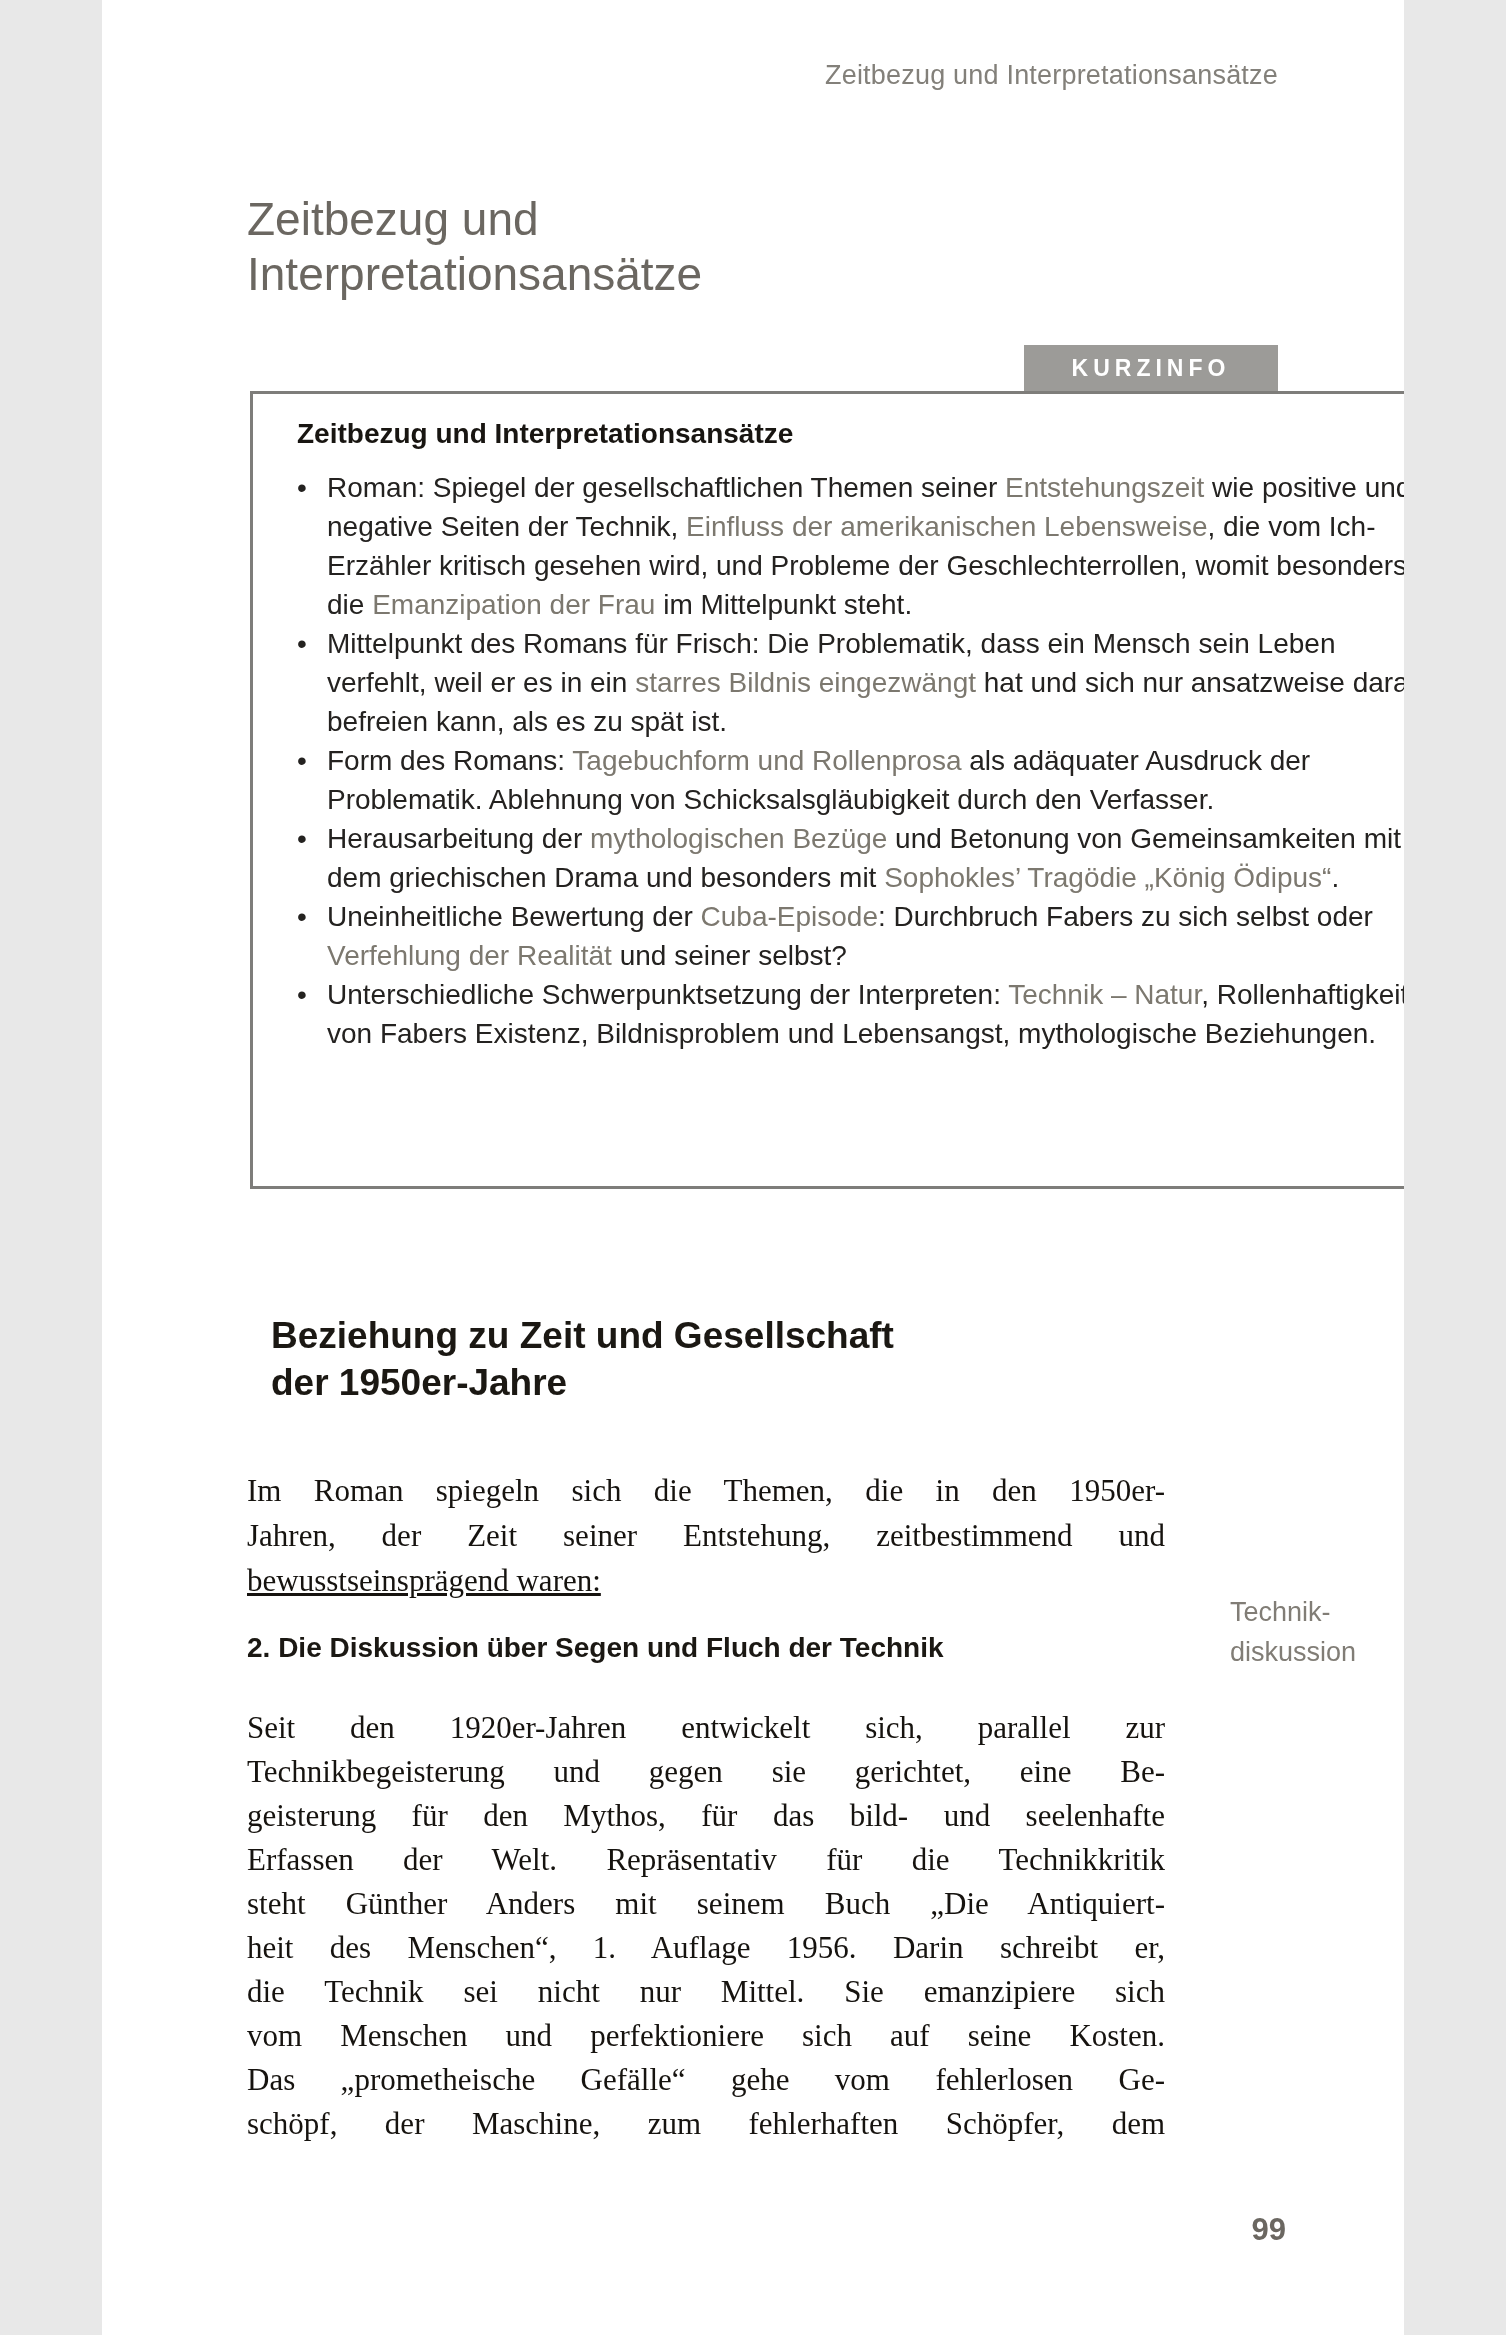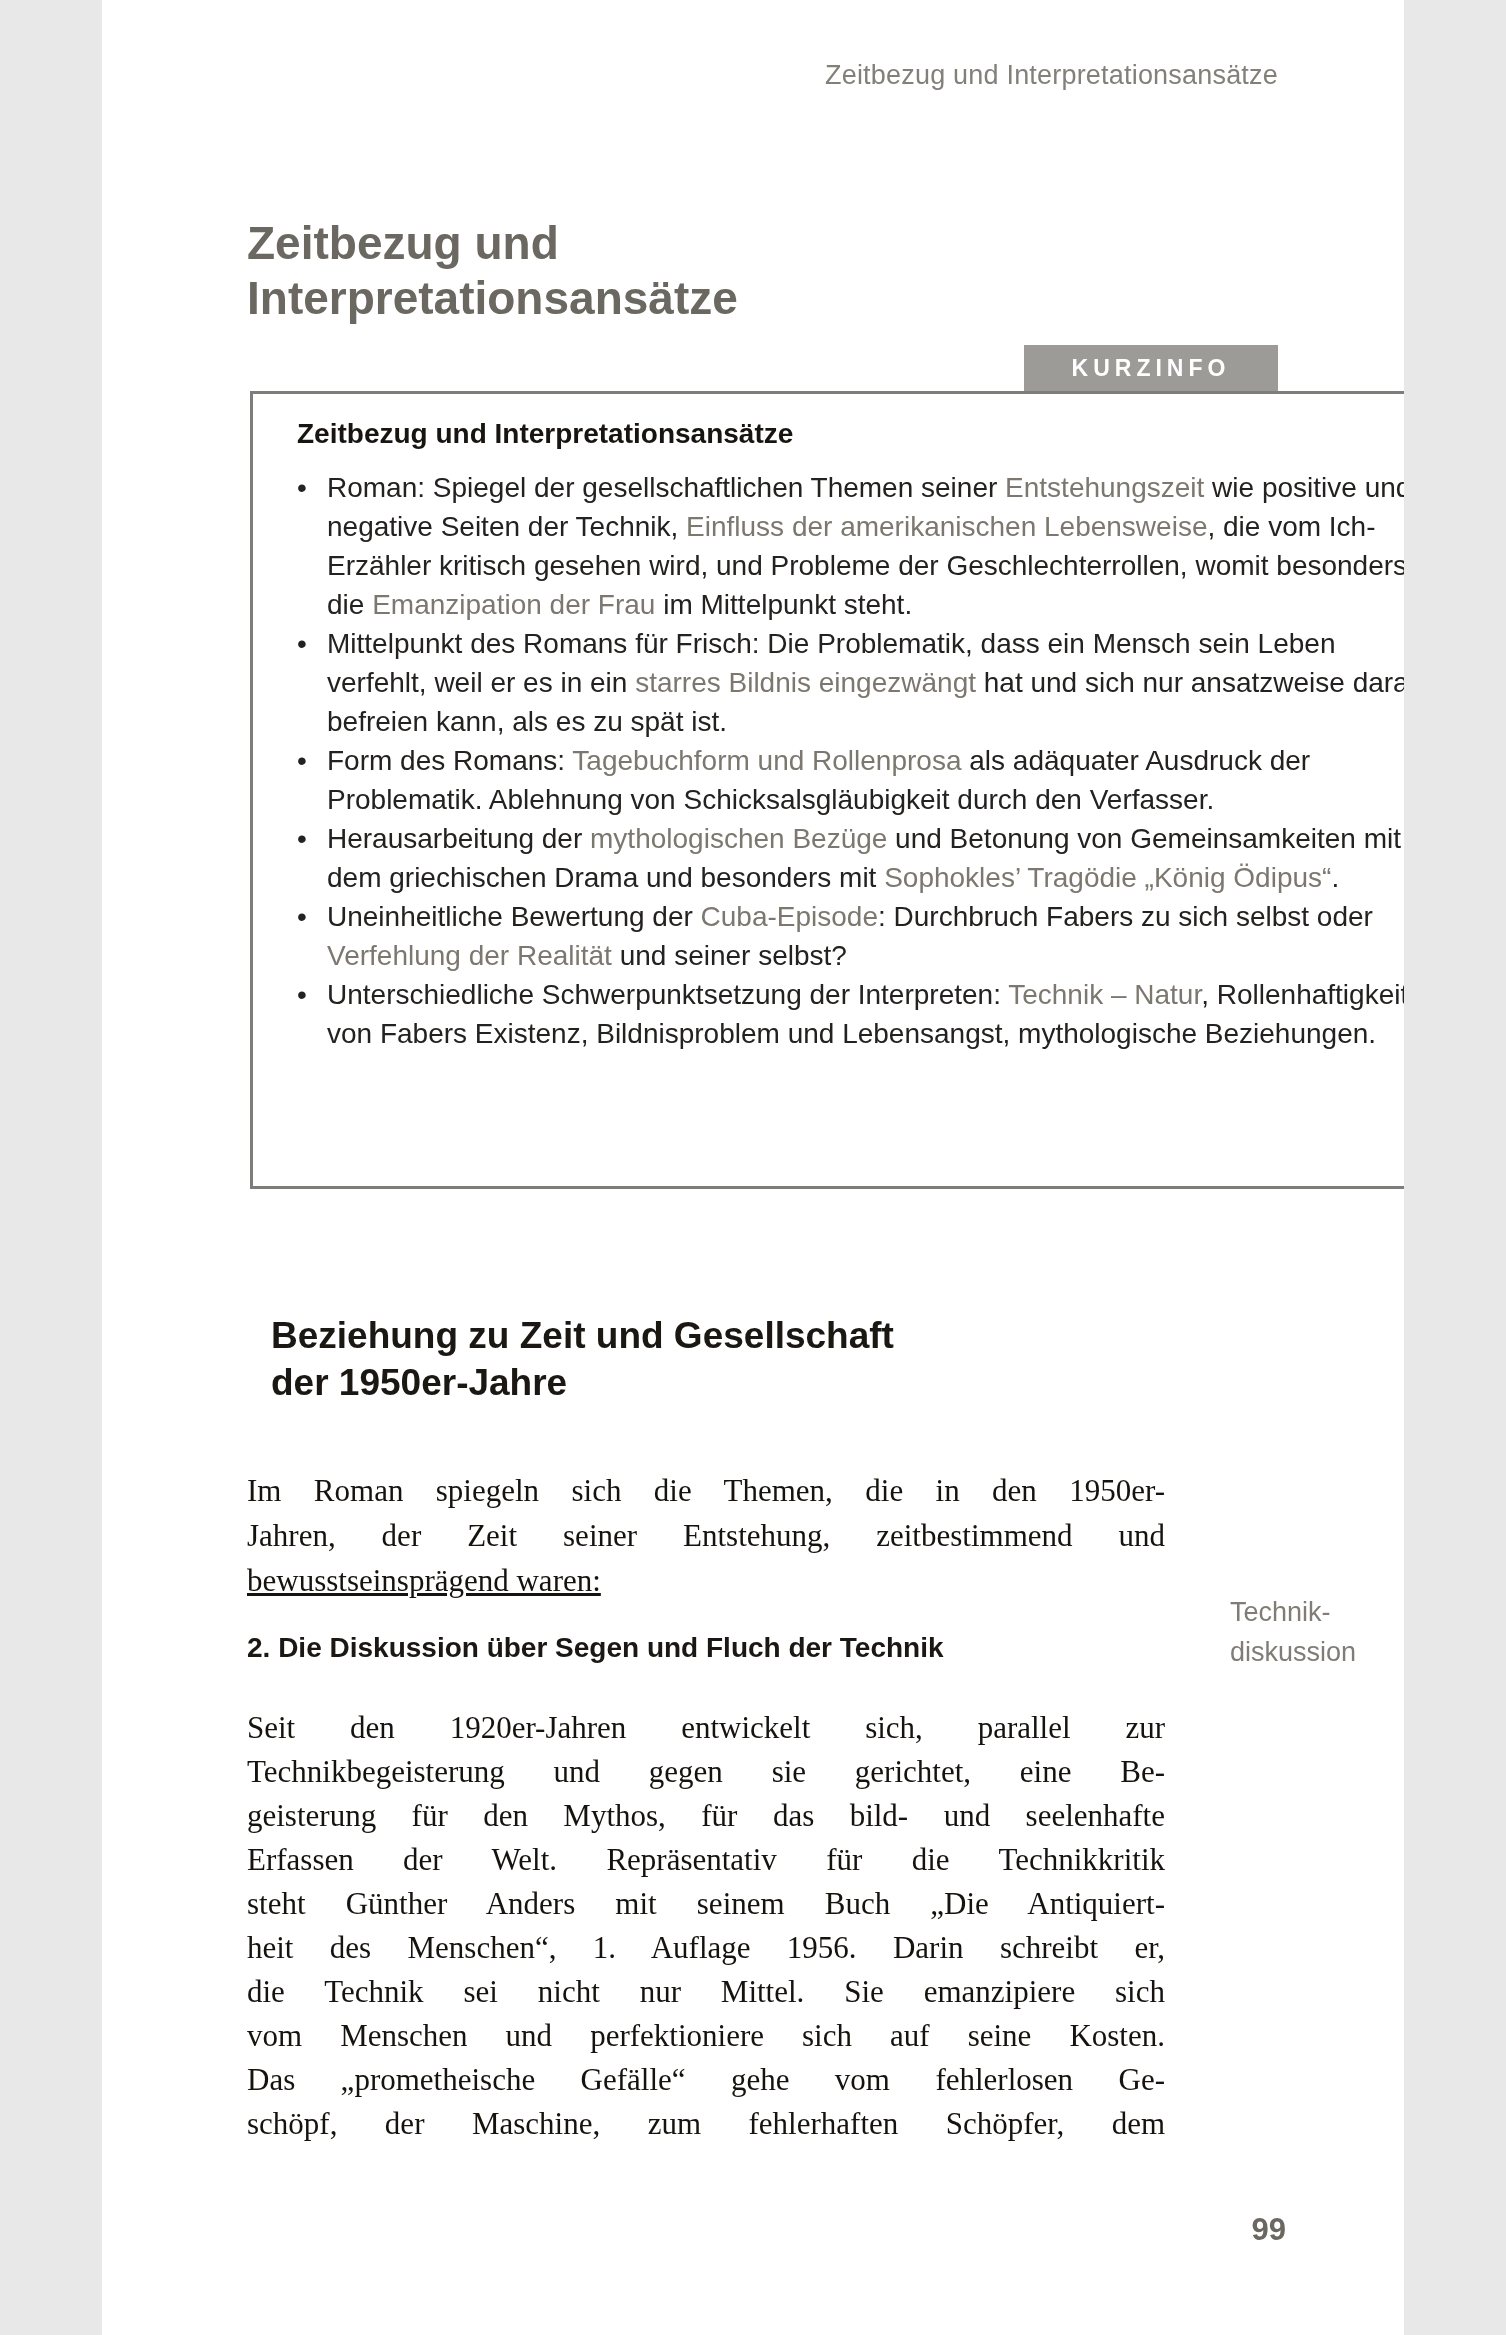--- a/index.html
+++ b/index.html
@@ -16,21 +16,21 @@
 
   
   .running-head{
     position:absolute;top:60px;right:126px;
     font-size:27px;color:#83807a;letter-spacing:.2px;
   }
 
   
   .main-title{
     position:absolute;top:192px;left:145px;
-    font-size:46px;line-height:55px;font-weight:700;color:#6b6761;margin-top:24px;
+    font-size:46px;line-height:55px;font-weight:400;color:#6b6761;
   }
 
   
   .kurzinfo-tab{
     position:absolute;top:345px;right:126px;
     width:254px;height:47px;
     background:#9c9b98;
     display:flex;align-items:center;justify-content:center;
     color:#ffffff;font-weight:700;font-size:23px;letter-spacing:5px;
   }

